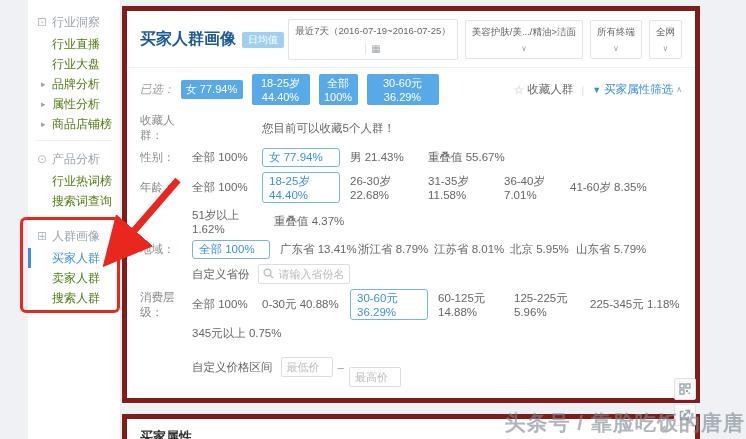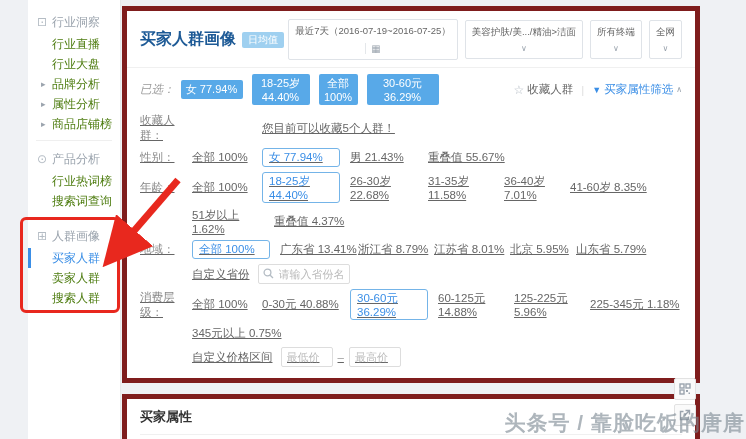--- a/index.html
+++ b/index.html
@@ -39,21 +39,21 @@
   .sel-label { color:#999; margin-right:6px;font-style:italic; }
   .chip { background:#58a9e8; color:#fff; font-size:11px; padding:2px 0; text-align:center; border-radius:2px; margin-right:9px; cursor:pointer; }
   .chip.c1{width:62px}.chip.c2{width:58px}.chip.c3{width:39px}.chip.c4{width:72px}
   .sel-right { margin-left:auto; display:flex; align-items:center; font-size:11.5px; color:#666; }
   .star-ico { color:#b4bcc4; margin-right:3px; font-size:12px; }
   .sep { color:#e0e0e0; margin:0 8px; }
   .attr-filter { color:#3a8ee6; cursor:pointer; display:flex; align-items:center; gap:3px; }
   .funnel-ico { font-size:9px; }
 
   .filters { margin-top:8px; font-size:11.5px; color:#666; }
-  .frow { display:flex; align-items:center; margin-bottom:5px; min-height:17px;text-decoration:underline; }
+  .frow { display:flex; align-items:center; margin-bottom:5px; min-height:17px; }
   .flabel { width:52px; color:#888; flex:none; }
   .opt { flex:none; cursor:pointer; }
   .w1{width:70px}.w2{width:88px}.w3{width:78px}.w4{width:76px}.w5{width:66px}
   .opt.sel { border:1px solid #74b4e8; border-radius:3px; color:#3a8ee6; padding:1px 6px; text-align:left; margin-right:10px; }
   .opt.sel.w2{width:78px}
   .custom-lbl { color:#666; margin-right:8px; }
   .tin { border:1px solid #ddd; border-radius:2px; font-size:11px; color:#666; padding:2px 5px; height:20px; outline:none; font-family:inherit; }
   .tin::placeholder { color:#bbb; }
   .search-wrap { position:relative; }
   .search-wrap input { padding-left:20px; width:92px; }
@@ -218,21 +218,21 @@
         </div>
         <div class="frow">
           <span class="flabel"></span>
           <span class="opt">345元以上 0.75%</span>
         </div>
         <div class="frow">
           <span class="flabel"></span>
           <span class="custom-lbl">自定义价格区间</span>
           <input class="tin" style="width: 52px;" placeholder="最低价">
           <span class="dash">–</span>
-          <input class="tin" style="width: 52px;" placeholder="最高价">
+          <input class="tin" style="width: 52px; margin-top: 20px;" placeholder="最高价">
         </div>
       </div>
     </section>
 
     <section class="card attr-card">
       <div class="sec-title">买家属性</div>
       <div class="attr-cols">
         <div class="col-occ">
           <div class="chart-title">职业分布</div>
 

